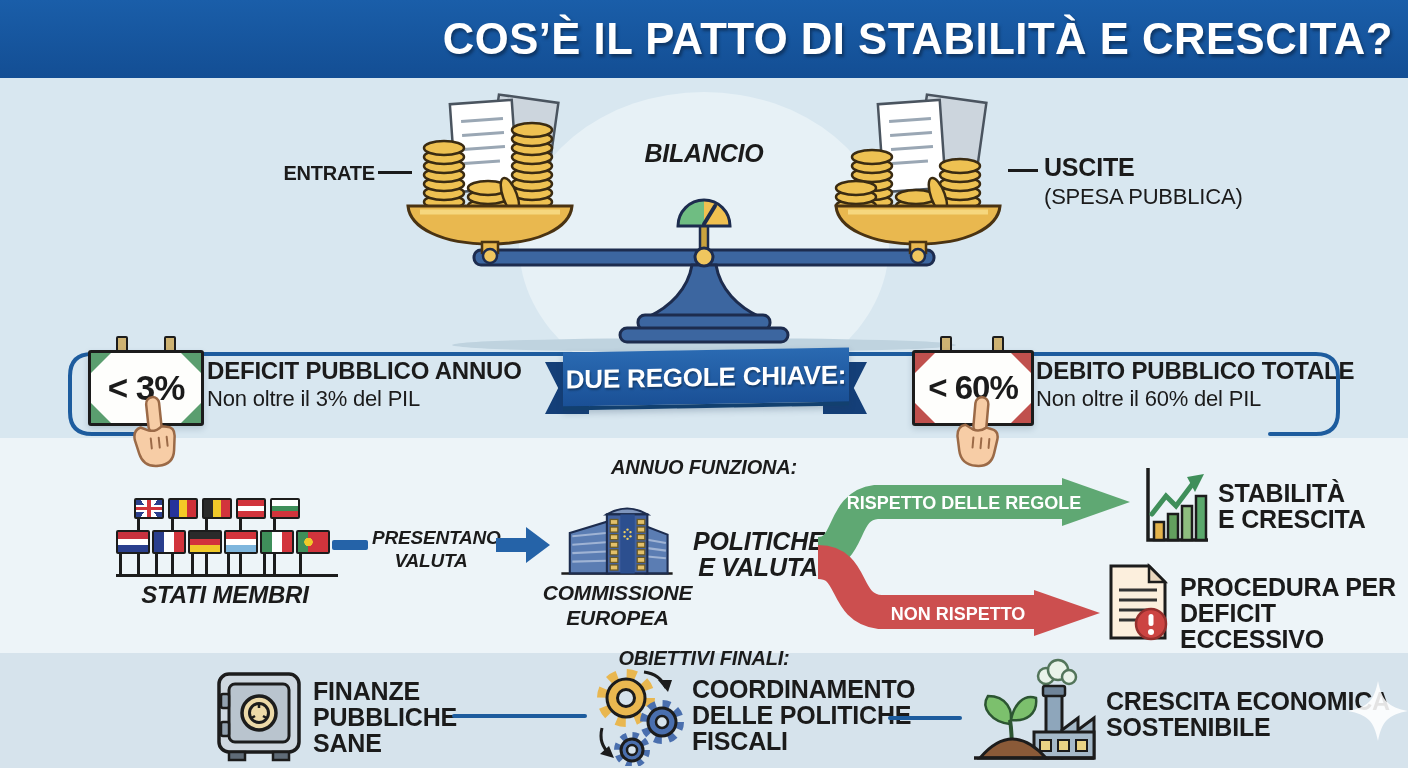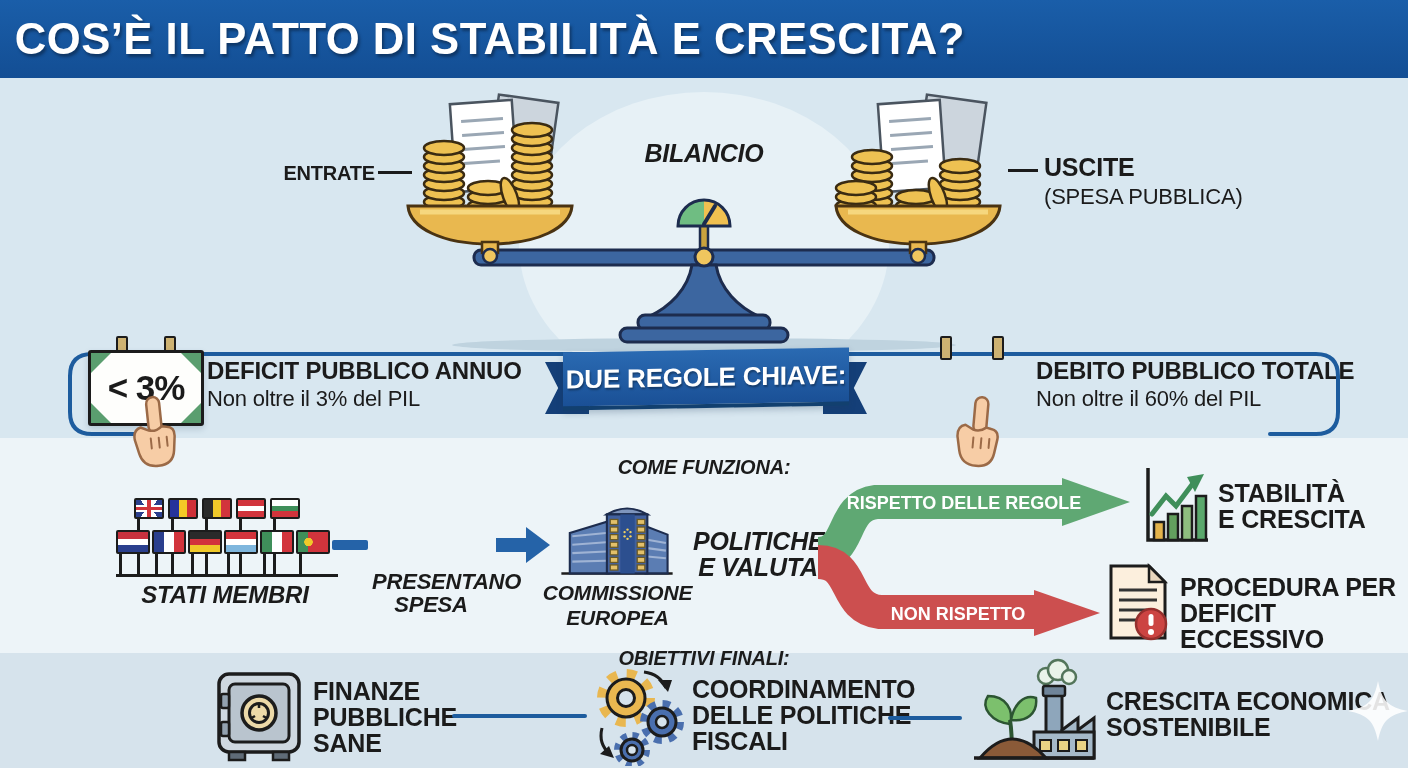--- a/index.html
+++ b/index.html
@@ -3,35 +3,35 @@
 <meta charset="utf-8">
 <style>
   html,body{margin:0;padding:0;background:#9fb3c2;}
   .stage{
     position:relative;width:1408px;height:768px;overflow:hidden;
     font-family:"Liberation Sans","DejaVu Sans",sans-serif;
     color:#1b1b1b; -webkit-font-smoothing:antialiased;
   }
   .abs{position:absolute;}
   .band{position:absolute;left:0;width:1408px;}
-  .band-title{top:0;height:78px;background:linear-gradient(#1a5ea9,#134e94);border-bottom:4px solid #0f4484;display:flex;align-items:center;justify-content:flex-start;}
+  .band-title{top:0;height:78px;background:linear-gradient(#1a5ea9,#134e94);border-bottom:4px solid #0f4484;display:flex;align-items:center;justify-content:flex-end;}
   .band-scale{top:78px;height:360px;background:#d8e7f0;}
   .band-process{top:438px;height:215px;background:#edf4f8;}
   .band-goals{top:653px;height:115px;background:#d6e3ec;}
   .title{
     font-size:45px;font-weight:800;color:#ffffff;letter-spacing:.5px;
     text-shadow:2px 3px 3px rgba(8,25,50,.5);transform:scaleX(.97);white-space:nowrap;
   }
   .halo{position:absolute;left:519px;top:92px;width:370px;height:305px;border-radius:50%;background:#e7f1f6;}
   .b{font-weight:800;letter-spacing:-.2px;}
   .ctr{text-align:center;font-style:italic;}
   .lbl-xl{font-size:20px;line-height:31px;}
   .lbl-lg{font-size:24px;line-height:29px;}
   .lbl-md{font-size:25px;line-height:26px;}
-  .lbl-sm{font-size:22px;line-height:23px;margin-top:44px;}
+  .lbl-sm{font-size:19px;line-height:23px;}
   .sub{font-weight:400;font-size:22px;letter-spacing:-.2px;}
   .conn{position:absolute;background:#1b1b1b;height:3px;}
   .conn-blue{position:absolute;background:#1d5c9e;height:4px;border-radius:2px;}
   
   .sign{position:absolute;background:#fefefc;border:3px solid #1c1c1c;border-radius:3px;
         box-shadow:0 3px 6px rgba(30,60,90,.18);display:flex;align-items:center;justify-content:center;z-index:3;}
   .sign .badge{font-size:35px;font-weight:800;letter-spacing:-1px;}
   .corner{position:absolute;width:20px;height:20px;}
   .c-tl{left:0;top:0;clip-path:polygon(0 0,100% 0,0 100%);}
   .c-tr{right:0;top:0;clip-path:polygon(0 0,100% 0,100% 100%);}
@@ -212,41 +212,48 @@
   <div class="ribbon">
     <div class="tail tail-l"></div>
     <div class="tail tail-r"></div>
     <div class="main">
       <span>DUE REGOLE CHIAVE:</span>
     </div>
   </div>
 
   <div class="peg" style="left:940px;top:336px"></div>
   <div class="peg" style="left:992px;top:336px"></div>
+  <div class="sign red" style="left:912px;top:350px;width:116px;height:70px">
+    <span class="corner c-tl"></span>
+    <span class="corner c-tr"></span>
+    <span class="corner c-bl"></span>
+    <span class="corner c-br"></span>
+    <span class="badge" style="font-size:33px">&lt; 60%</span>
+  </div>
   <div class="abs" style="left:1036px;top:356px;width:340px">
     <div class="b lbl-lg">DEBITO PUBBLICO TOTALE</div>
     <div class="sub" style="line-height:28px">Non oltre il 60% del PIL</div>
   </div>
 
   <svg class="abs" style="left:128px;top:394px;z-index:4" width="54" height="74" viewBox="0 0 54 74">
     <g transform="rotate(-6 27 37)">
       <rect x="21" y="3" width="13" height="36" rx="6.5" fill="#f7cda6" stroke="#9b6a47" stroke-width="2.5"></rect>
       <path d="M13 32 Q5 34 6 44 L9 58 Q12 72 27 72 Q42 72 44 58 L46 44 Q47 35 39 34 L34 33 Q28 38 21 36 Z" fill="#f7cda6" stroke="#9b6a47" stroke-width="2.5" stroke-linejoin="round"></path>
       <path d="M22 44 v10 M30 44 v10 M38 44 v9" stroke="#9b6a47" stroke-width="2" fill="none" stroke-linecap="round"></path>
     </g>
   </svg>
   <svg class="abs" style="left:952px;top:394px;z-index:4" width="54" height="74" viewBox="0 0 54 74">
     <g transform="rotate(5 27 37)">
       <rect x="21" y="3" width="13" height="36" rx="6.5" fill="#f7cda6" stroke="#9b6a47" stroke-width="2.5"></rect>
       <path d="M13 32 Q5 34 6 44 L9 58 Q12 72 27 72 Q42 72 44 58 L46 44 Q47 35 39 34 L34 33 Q28 38 21 36 Z" fill="#f7cda6" stroke="#9b6a47" stroke-width="2.5" stroke-linejoin="round"></path>
       <path d="M22 44 v10 M30 44 v10 M38 44 v9" stroke="#9b6a47" stroke-width="2" fill="none" stroke-linecap="round"></path>
     </g>
   </svg>
 
-  <div class="abs b ctr lbl-xl" style="left:504px;top:452px;width:400px">COME FUNZIONA:</div>
+  <div class="abs b ctr lbl-xl" style="left:504px;top:452px;width:400px">ANNUO FUNZIONA:</div>
 
   <div class="flags">
     <div class="pole" style="left:21px;top:18px;height:58px"></div>
     <div class="pole" style="left:55px;top:18px;height:58px"></div>
     <div class="pole" style="left:89px;top:18px;height:58px"></div>
     <div class="pole" style="left:123px;top:18px;height:58px"></div>
     <div class="pole" style="left:157px;top:18px;height:58px"></div>
     <div class="pole" style="left:3px;top:52px;height:24px"></div>
     <div class="pole" style="left:39px;top:52px;height:24px"></div>
     <div class="pole" style="left:75px;top:52px;height:24px"></div>
@@ -265,21 +272,21 @@
     <div class="flag frow2 f-it" style="left:144px"></div>
     <div class="flag frow2 f-pt" style="left:180px"></div>
     <div class="flagbase"></div>
   </div>
   <div class="abs b ctr" style="left:100px;top:581px;width:250px;font-size:24px">STATI MEMBRI</div>
 
   <div class="dash"></div>
 
   <div class="abs b ctr lbl-sm" style="left:372px;top:526px;width:118px">
     <div>PRESENTANO</div>
-    <div>SPESA</div>
+    <div>VALUTA</div>
   </div>
 
   <svg class="abs" style="left:496px;top:527px" width="54" height="36" viewBox="0 0 54 36">
     <polygon points="0,11 30,11 30,0 54,18 30,36 30,25 0,25" fill="#2563a8"></polygon>
   </svg>
 
   <svg class="abs" style="left:558px;top:492px" width="118" height="92" viewBox="0 0 140 92">
     <line x1="4" y1="88" x2="136" y2="88" stroke="#1c1c1c" stroke-width="3"></line>
     <path d="M14 40 L60 26 V88 H14 Z" fill="#5b7db3" stroke="#1d2c4e" stroke-width="2.5"></path>
     <line x1="17" y1="44" x2="57" y2="40" stroke="#9fb3d4" stroke-width="2.5"></line>

